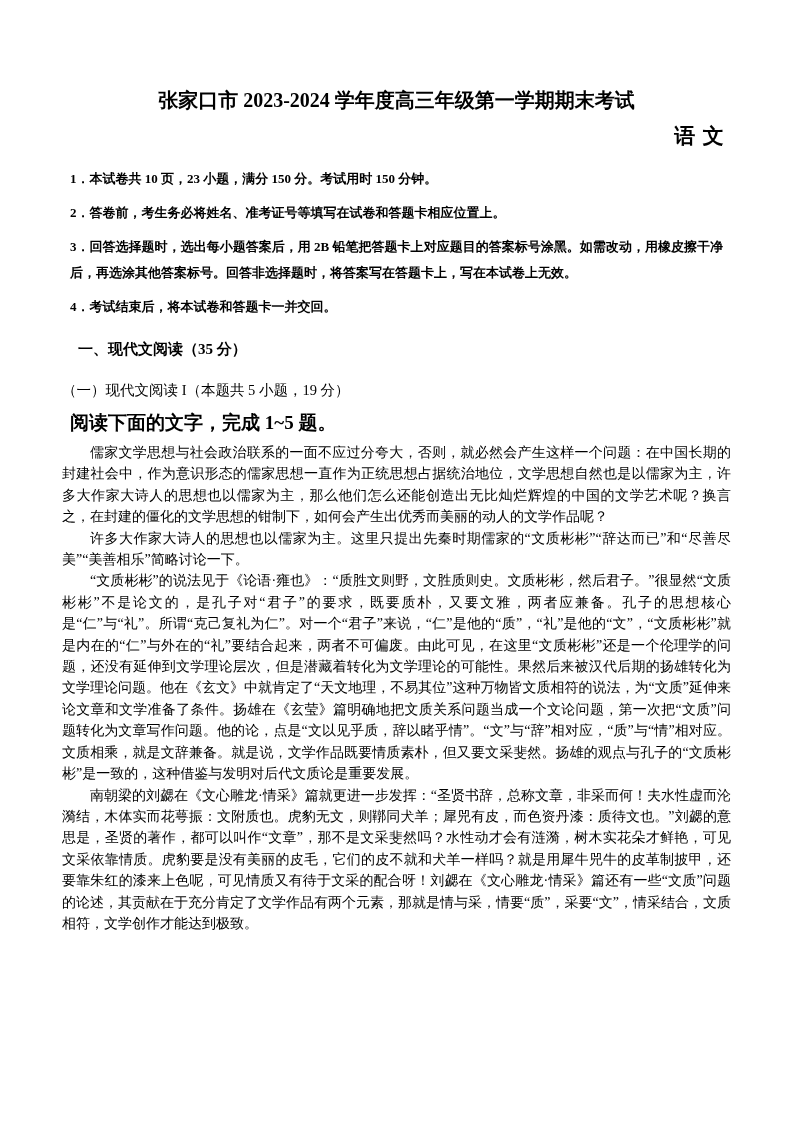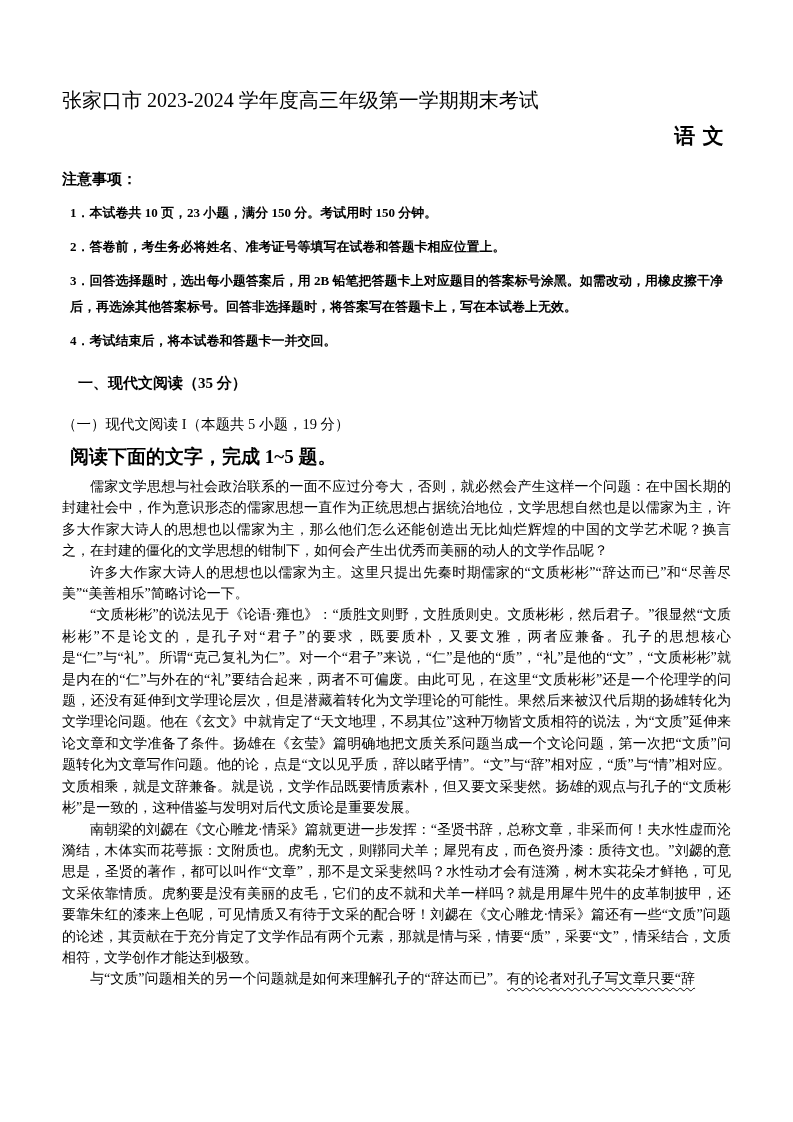--- a/index.html
+++ b/index.html
@@ -13,22 +13,22 @@
     height: 1122px;
     box-sizing: border-box;
     background: #ffffff;
     color: #000000;
     padding: 86px 62px 30px 62px;
     font-family: "Liberation Serif", "DejaVu Serif", serif;
     overflow: hidden;
   }
   .title {
     font-size: 20px;
-    font-weight: 400;
-    text-align: left;
+    font-weight: 700;
+    text-align: center;
     line-height: 28px;
     margin: 0;
   }
   .subject {
     font-size: 21px;
     font-weight: 700;
     text-align: right;
     line-height: 28px;
     letter-spacing: 0.35em;
     text-indent: 0.35em;
@@ -82,34 +82,32 @@
 </style>
 </head>
 <body>
 
 <div class="page">
 
   <h1 class="title">张家口市 2023-2024 学年度高三年级第一学期期末考试</h1>
   <h2 class="subject">语文</h2>
 
   <div>
-    <p class="notice-heading">注意事项：</p>
     <p class="notice-item">1．本试卷共 10 页，23 小题，满分 150 分。考试用时 150 分钟。</p>
     <p class="notice-item">2．答卷前，考生务必将姓名、准考证号等填写在试卷和答题卡相应位置上。</p>
     <p class="notice-item">3．回答选择题时，选出每小题答案后，用 2B 铅笔把答题卡上对应题目的答案标号涂黑。如需改动，用橡皮擦干净后，再选涂其他答案标号。回答非选择题时，将答案写在答题卡上，写在本试卷上无效。</p>
     <p class="notice-item">4．考试结束后，将本试卷和答题卡一并交回。</p>
   </div>
 
   <div>
     <p class="sec-heading">一、现代文阅读（35 分）</p>
     <p class="sec-subheading">（一）现代文阅读 I（本题共 5 小题，19 分）</p>
     <p class="instruction">阅读下面的文字，完成 1~5 题。</p>
 
     <div>
       <p class="para">儒家文学思想与社会政治联系的一面不应过分夸大，否则，就必然会产生这样一个问题：在中国长期的封建社会中，作为意识形态的儒家思想一直作为正统思想占据统治地位，文学思想自然也是以儒家为主，许多大作家大诗人的思想也以儒家为主，那么他们怎么还能创造出无比灿烂辉煌的中国的文学艺术呢？换言之，在封建的僵化的文学思想的钳制下，如何会产生出优秀而美丽的动人的文学作品呢？</p>
       <p class="para">许多大作家大诗人的思想也以儒家为主。这里只提出先秦时期儒家的“文质彬彬”“辞达而已”和“尽善尽美”“美善相乐”简略讨论一下。</p>
       <p class="para">“文质彬彬”的说法见于《论语·雍也》：“质胜文则野，文胜质则史。文质彬彬，然后君子。”很显然“文质彬彬”不是论文的，是孔子对“君子”的要求，既要质朴，又要文雅，两者应兼备。孔子的思想核心是“仁”与“礼”。所谓“克己复礼为仁”。对一个“君子”来说，“仁”是他的“质”，“礼”是他的“文”，“文质彬彬”就是内在的“仁”与外在的“礼”要结合起来，两者不可偏废。由此可见，在这里“文质彬彬”还是一个伦理学的问题，还没有延伸到文学理论层次，但是潜藏着转化为文学理论的可能性。果然后来被汉代后期的扬雄转化为文学理论问题。他在《玄文》中就肯定了“天文地理，不易其位”这种万物皆文质相符的说法，为“文质”延伸来论文章和文学准备了条件。扬雄在《玄莹》篇明确地把文质关系问题当成一个文论问题，第一次把“文质”问题转化为文章写作问题。他的论，点是“文以见乎质，辞以睹乎情”。“文”与“辞”相对应，“质”与“情”相对应。文质相乘，就是文辞兼备。就是说，文学作品既要情质素朴，但又要文采斐然。扬雄的观点与孔子的“文质彬彬”是一致的，这种借鉴与发明对后代文质论是重要发展。</p>
       <p class="para">南朝梁的刘勰在《文心雕龙·情采》篇就更进一步发挥：“圣贤书辞，总称文章，非采而何！夫水性虚而沦漪结，木体实而花萼振：文附质也。虎豹无文，则鞹同犬羊；犀兕有皮，而色资丹漆：质待文也。”刘勰的意思是，圣贤的著作，都可以叫作“文章”，那不是文采斐然吗？水性动才会有涟漪，树木实花朵才鲜艳，可见文采依靠情质。虎豹要是没有美丽的皮毛，它们的皮不就和犬羊一样吗？就是用犀牛兕牛的皮革制披甲，还要靠朱红的漆来上色呢，可见情质又有待于文采的配合呀！刘勰在《文心雕龙·情采》篇还有一些“文质”问题的论述，其贡献在于充分肯定了文学作品有两个元素，那就是情与采，情要“质”，采要“文”，情采结合，文质相符，文学创作才能达到极致。</p>
-      <p class="para"><span>与“文质”问题相关的另一个问题就是如何来理解孔子的“辞达而已”。</span><span class="underline-wavy">有的论者对孔子写文章只要“辞</span></p>
     </div>
   </div>
 
 </div>
 
 </body></html>

